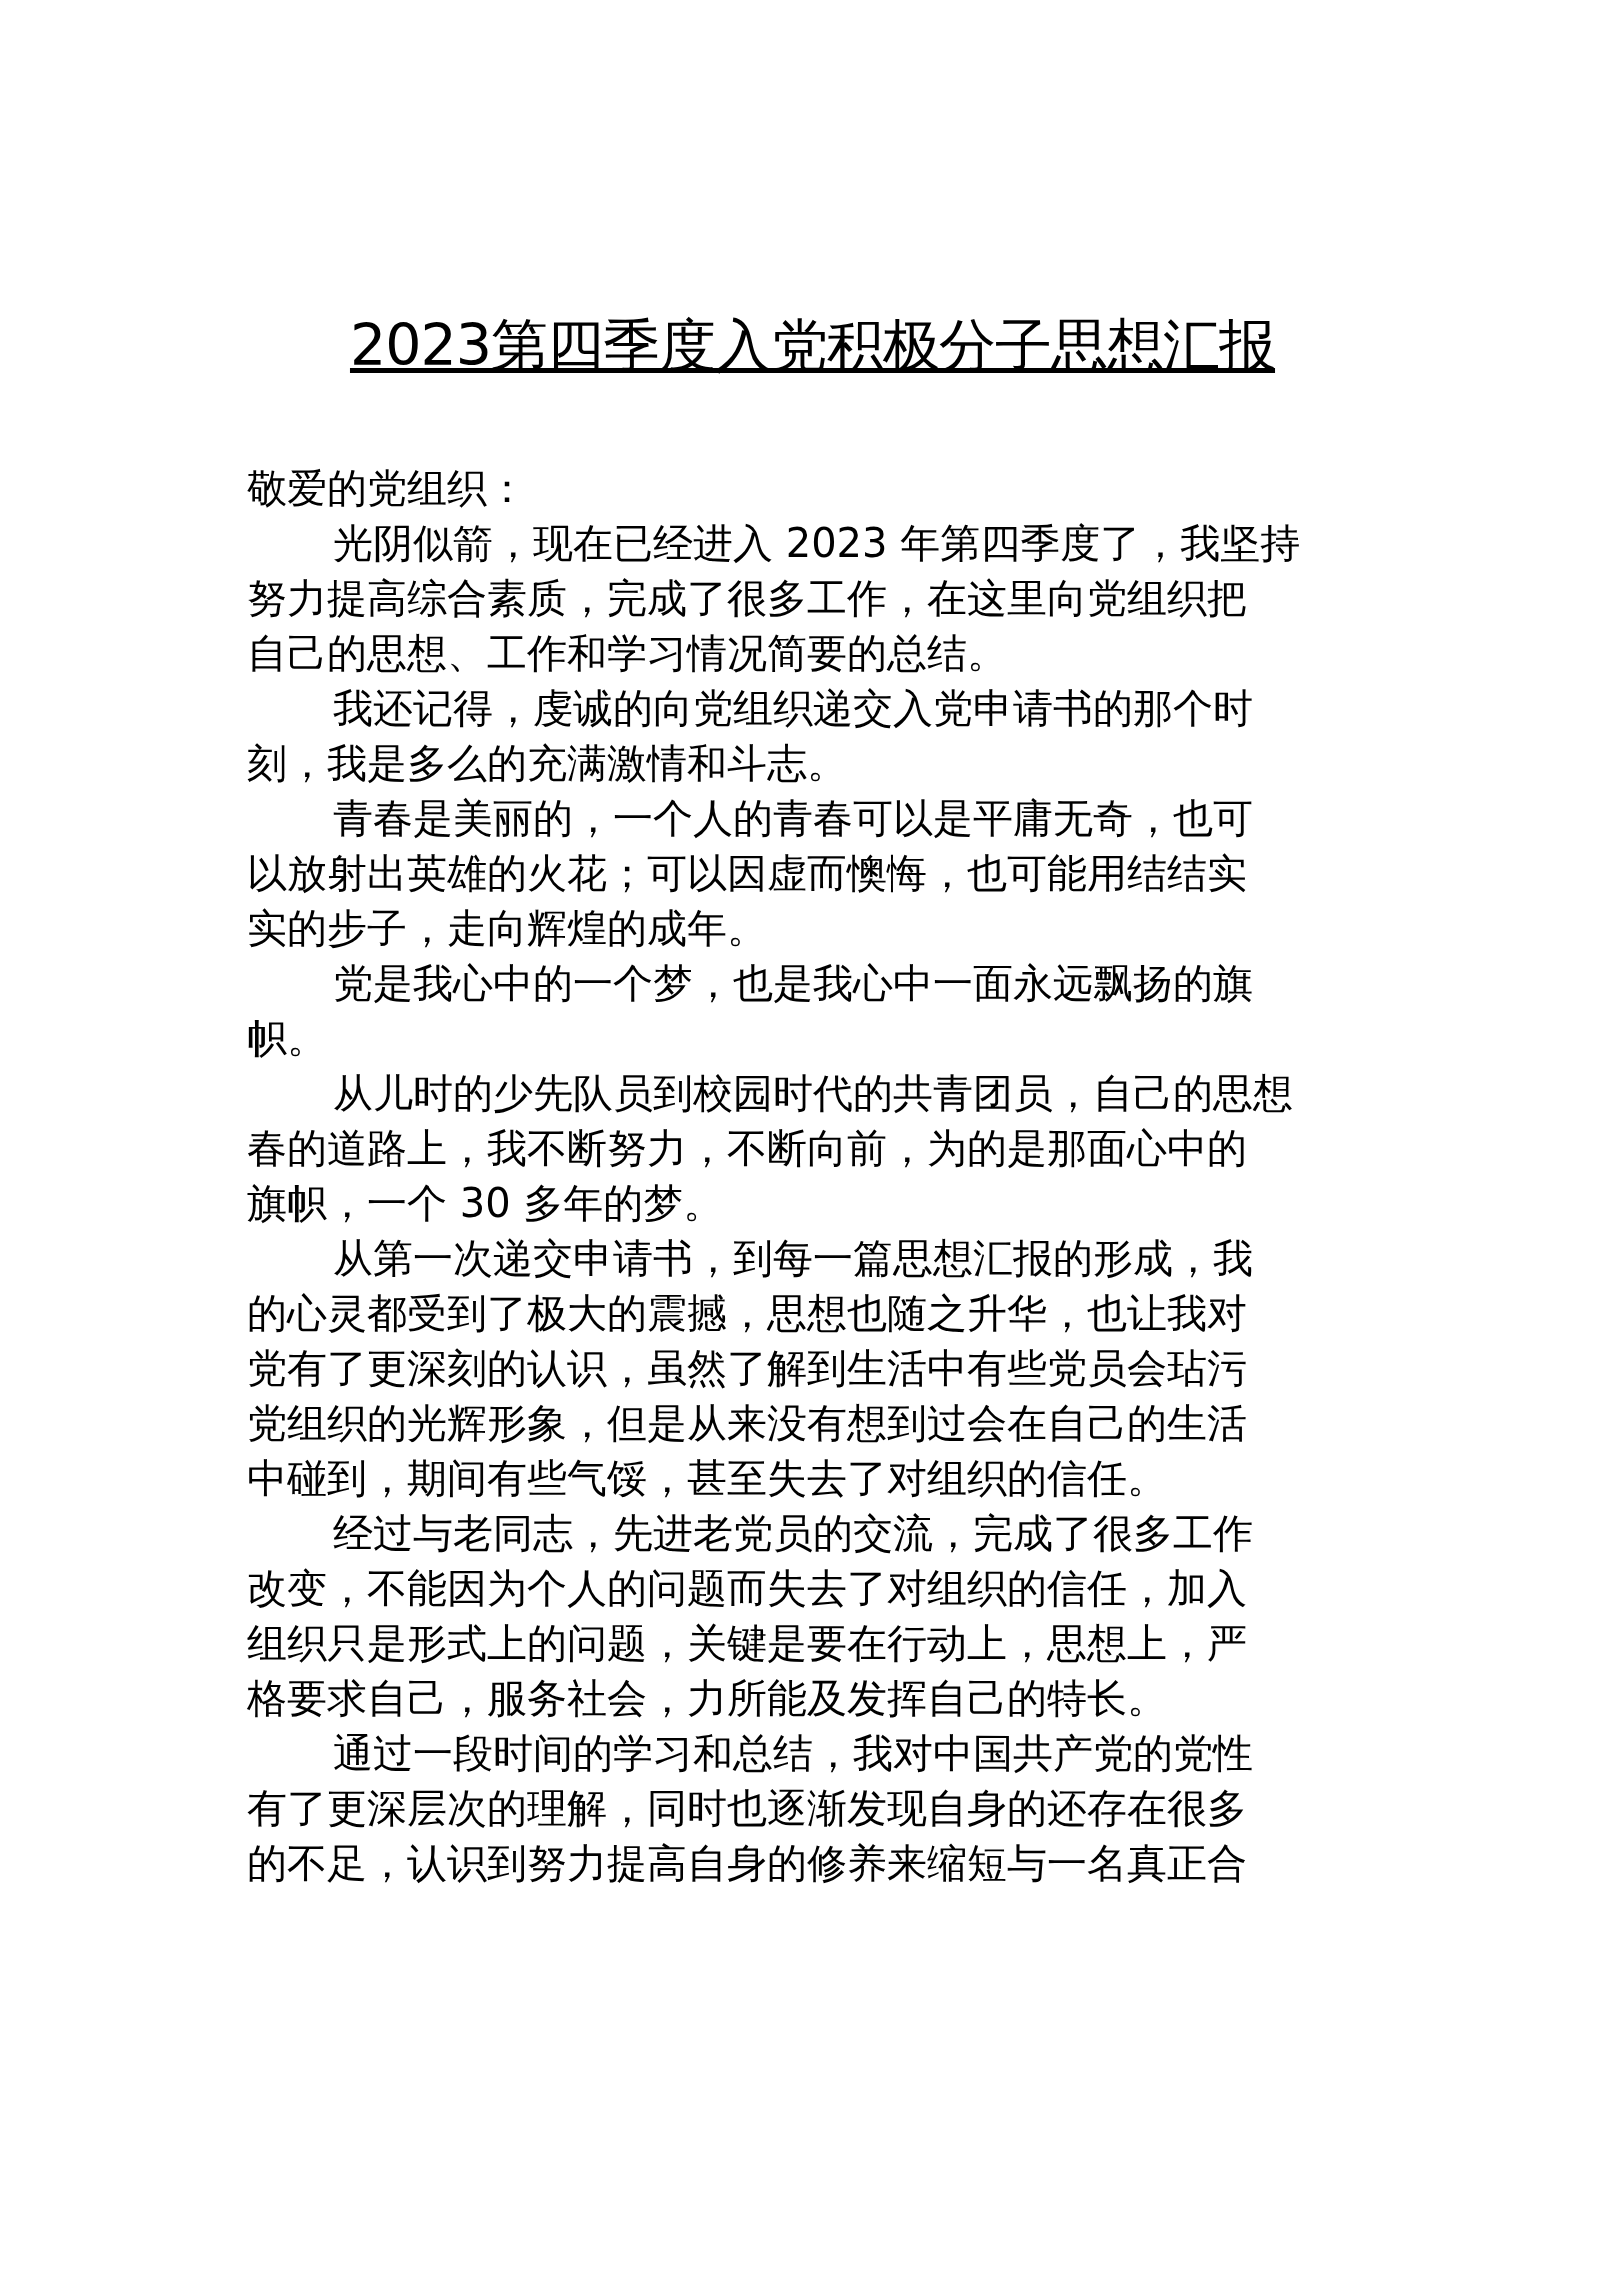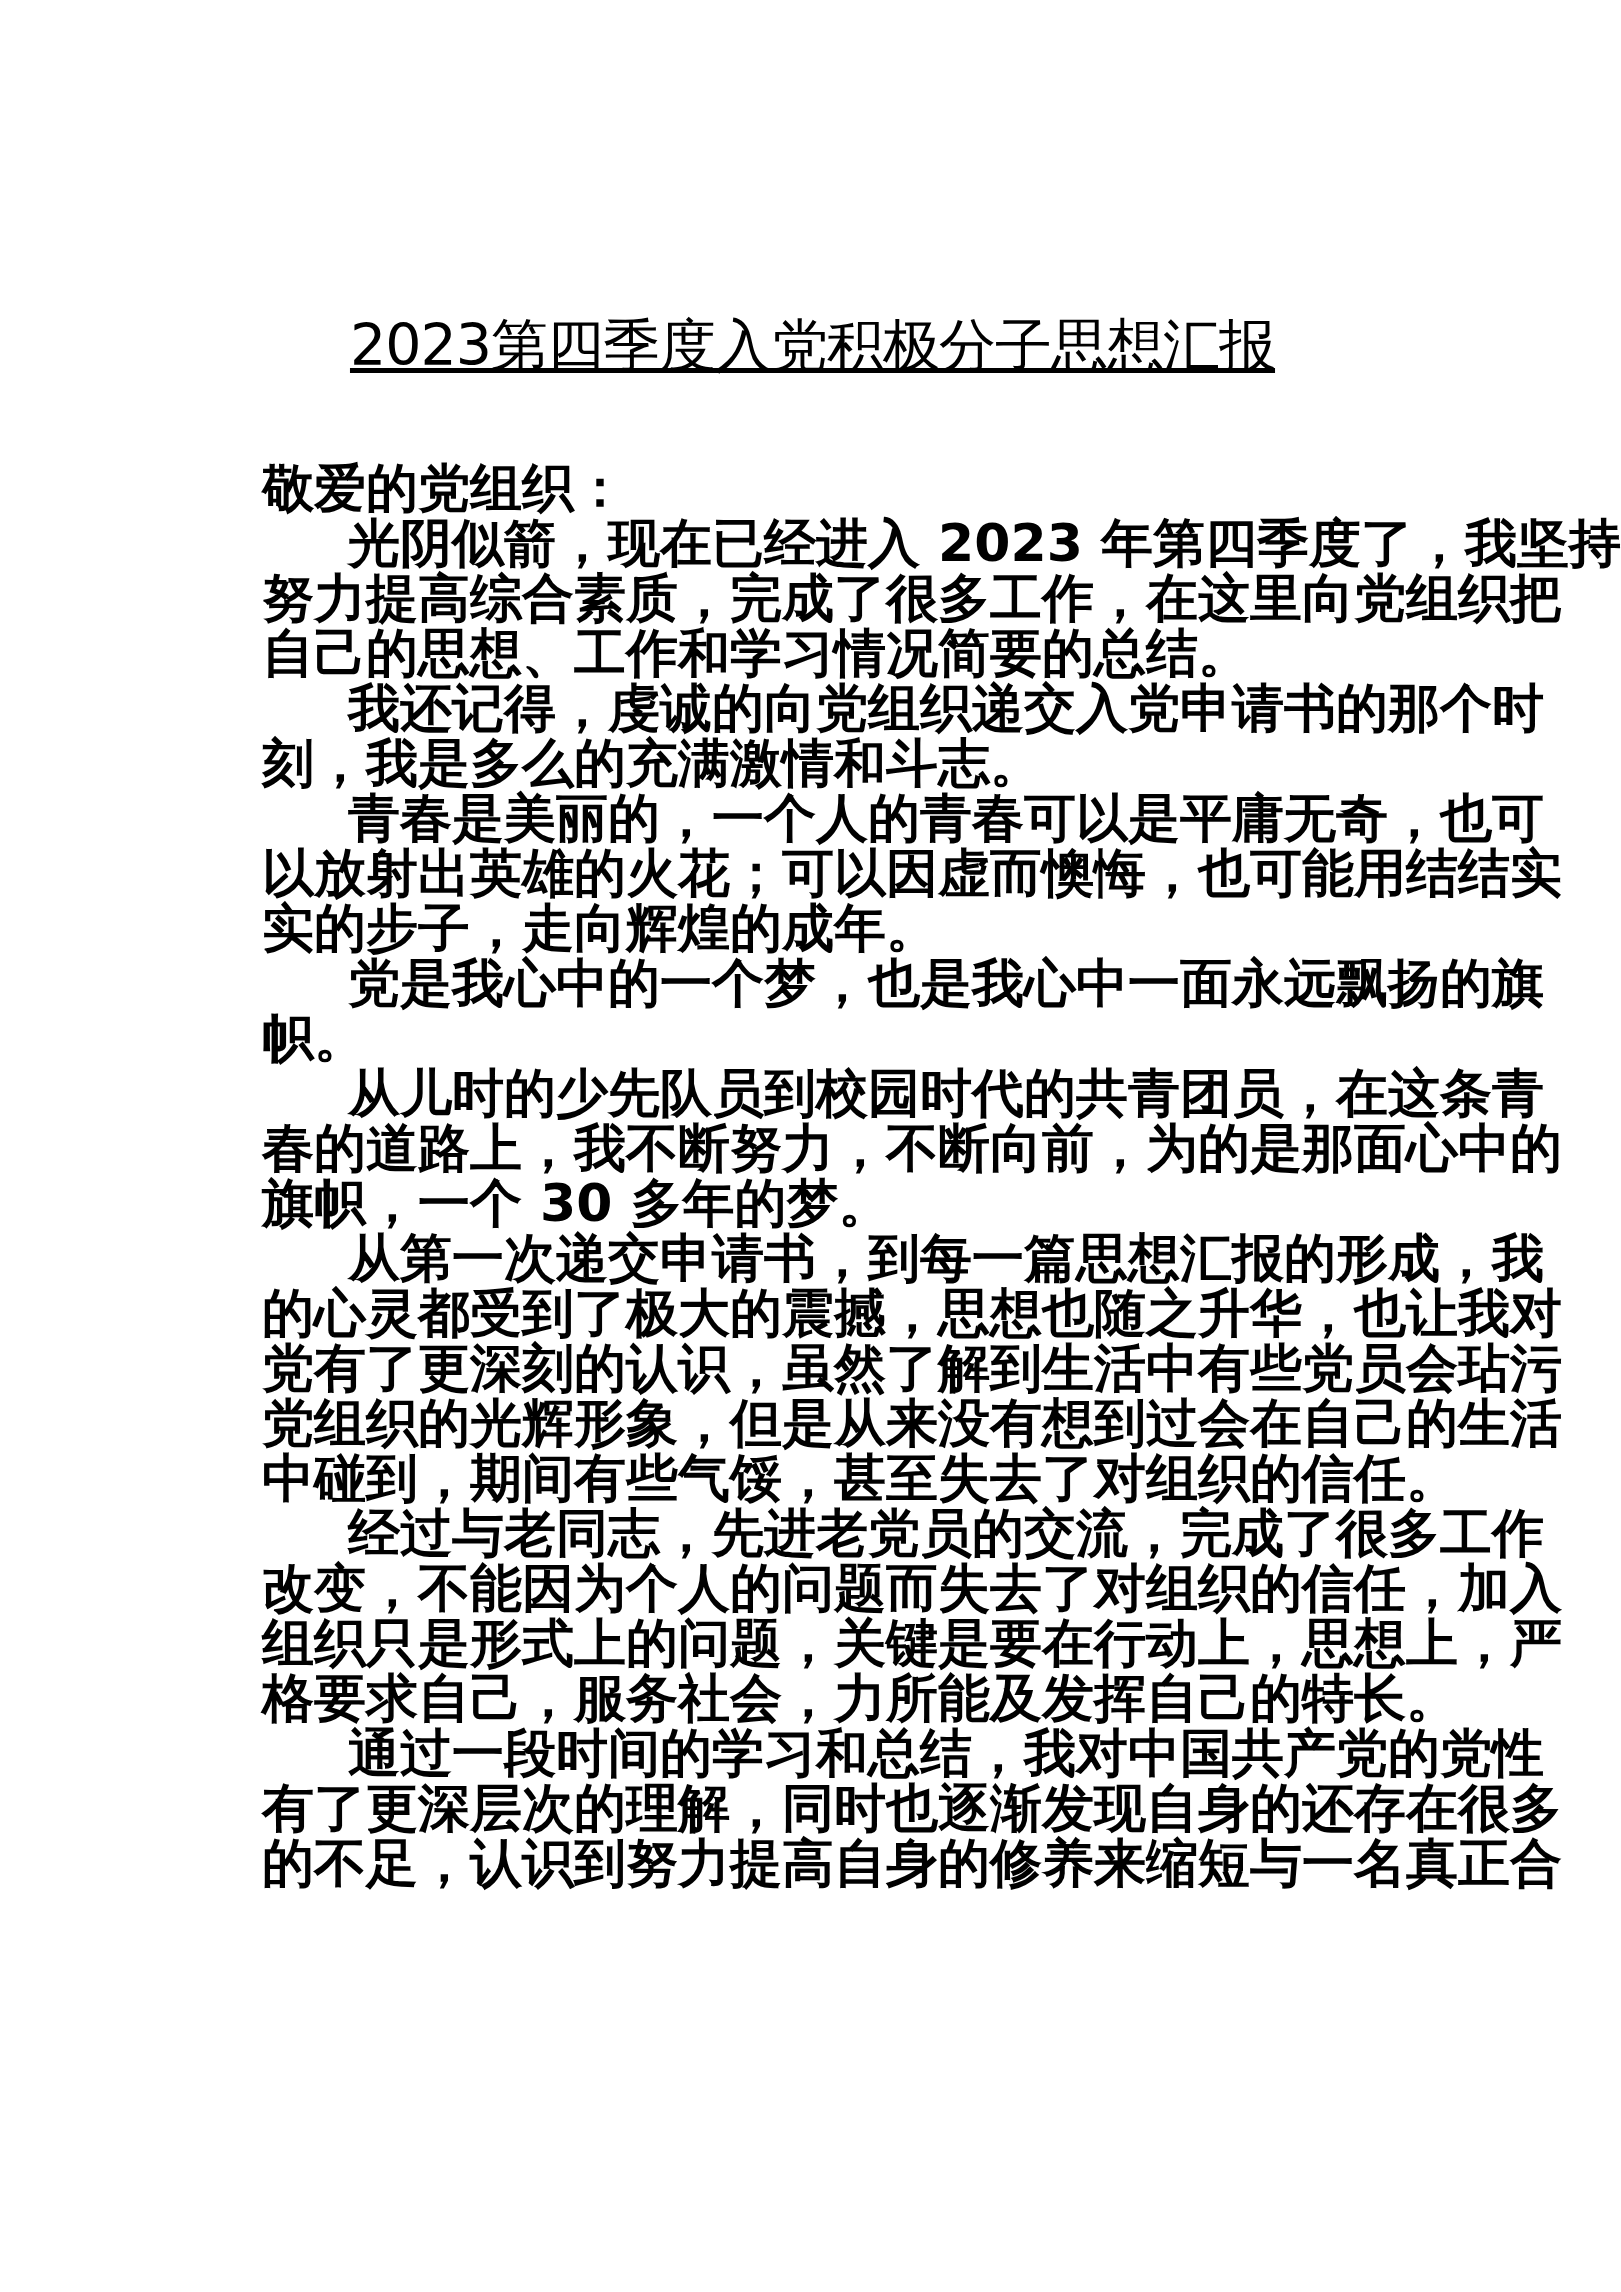--- a/index.html
+++ b/index.html
@@ -8,22 +8,22 @@
     color: #000000;
     font-family: "DejaVu Sans", "Liberation Sans", sans-serif;
   }
   .page { position: absolute; left: 0; top: 0; width: 1621px; height: 2293px; background: #fff; }
   .title {
     position: absolute; left: 2px; width: 1621px; top: 306px;
     text-align: center; font-size: 57px; line-height: 78px;
     letter-spacing: -1px; white-space: nowrap; text-decoration: underline;
   }
   .body {
-    position: absolute; left: 262px; top: 461px; width: 1139px;
-    font-size: 52px; line-height: 55px; font-weight: bold;
+    position: absolute; left: 247px; top: 461px; width: 1139px;
+    font-size: 40px; line-height: 55px;
   }
   .line { display: block; white-space: nowrap; height: 55px; }
   .line.indent { padding-left: 86px; }
 </style>
 </head>
 <body>
 
 <div class="page">
   <div class="title">2023第四季度入党积极分子思想汇报</div>
 
@@ -32,21 +32,21 @@
     <span class="line indent">光阴似箭，现在已经进入 2023 年第四季度了，我坚持</span>
     <span class="line">努力提高综合素质，完成了很多工作，在这里向党组织把</span>
     <span class="line">自己的思想、工作和学习情况简要的总结。</span>
     <span class="line indent">我还记得，虔诚的向党组织递交入党申请书的那个时</span>
     <span class="line">刻，我是多么的充满激情和斗志。</span>
     <span class="line indent">青春是美丽的，一个人的青春可以是平庸无奇，也可</span>
     <span class="line">以放射出英雄的火花；可以因虚而懊悔，也可能用结结实</span>
     <span class="line">实的步子，走向辉煌的成年。</span>
     <span class="line indent">党是我心中的一个梦，也是我心中一面永远飘扬的旗</span>
     <span class="line">帜。</span>
-    <span class="line indent">从儿时的少先队员到校园时代的共青团员，在这条青</span>
+    <span class="line indent">从儿时的少先队员到校园时代的共青团员，自己的思想</span>
     <span class="line">春的道路上，我不断努力，不断向前，为的是那面心中的</span>
     <span class="line">旗帜，一个 30 多年的梦。</span>
     <span class="line indent">从第一次递交申请书，到每一篇思想汇报的形成，我</span>
     <span class="line">的心灵都受到了极大的震撼，思想也随之升华，也让我对</span>
     <span class="line">党有了更深刻的认识，虽然了解到生活中有些党员会玷污</span>
     <span class="line">党组织的光辉形象，但是从来没有想到过会在自己的生活</span>
     <span class="line">中碰到，期间有些气馁，甚至失去了对组织的信任。</span>
     <span class="line indent">经过与老同志，先进老党员的交流，完成了很多工作</span>
     <span class="line">改变，不能因为个人的问题而失去了对组织的信任，加入</span>
     <span class="line">组织只是形式上的问题，关键是要在行动上，思想上，严</span>

